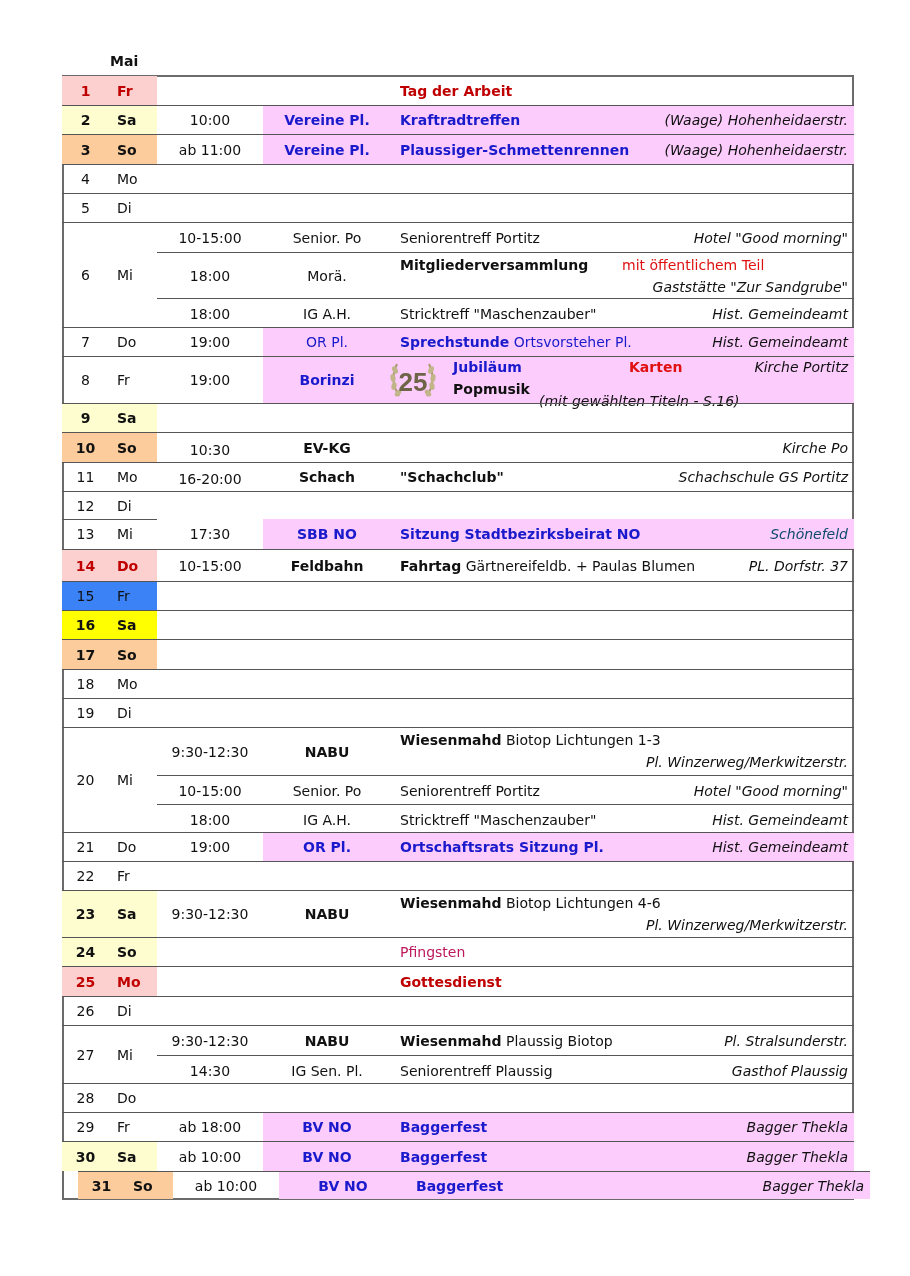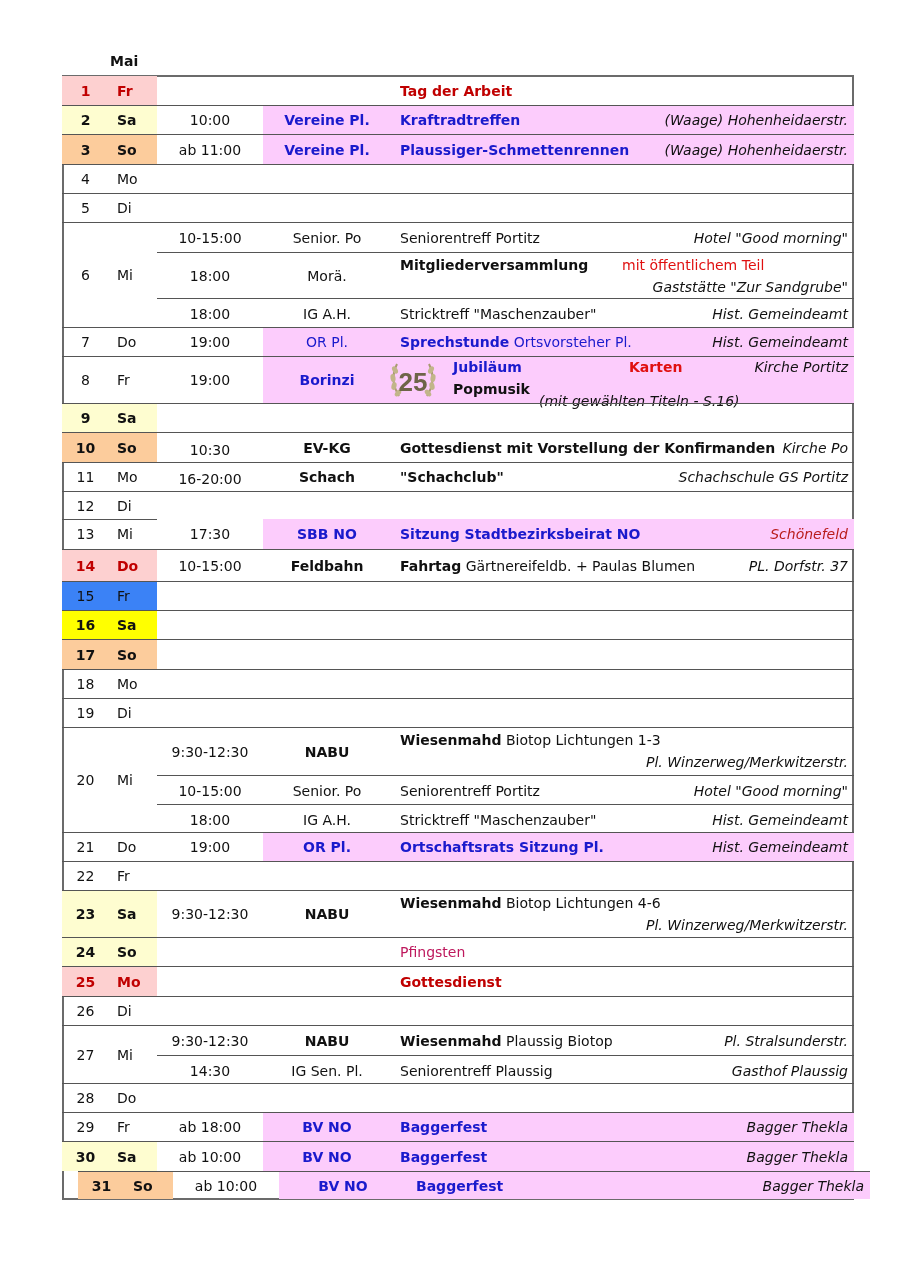--- a/index.html
+++ b/index.html
@@ -142,21 +142,20 @@
 <div class="row" style="top:403px;height:29px;">
   <div class="cell c-num sat">9</div>
   <div class="cell c-day sat">Sa</div>
 </div>
 
 <div class="row" style="top:432px;height:30px;">
   <div class="cell c-num sun">10</div>
   <div class="cell c-day sun">So</div>
   <div class="cell c-time" style="padding-top:4px;">10:30</div>
   <div class="cell c-org b">EV-KG</div>
-  <div class="cell c-evt b">Gottesdienst mit Vorstellung der Konfirmanden</div>
   <div class="cell c-loc">Kirche Po</div>
 </div>
 
 <div class="row" style="top:462px;height:29px;">
   <div class="cell c-num">11</div>
   <div class="cell c-day">Mo</div>
   <div class="cell c-time" style="padding-top:4px;">16-20:00</div>
   <div class="cell c-org b">Schach</div>
   <div class="cell c-evt b">"Schachclub"</div>
   <div class="cell c-loc">Schachschule GS Portitz</div>
@@ -169,21 +168,21 @@
 
 <div class="row" style="top:519px;height:30px;border-top:none;">
   <div style="position:absolute;left:0;width:95px;top:0;border-top:1.5px solid #555;"></div>
   <div style="position:absolute;left:201px;right:0;top:0;border-top:1.5px solid #555;"></div>
   <div class="cell c-num">13</div>
   <div class="cell c-day">Mi</div>
   <div class="cell c-time">17:30</div>
   <div class="cell c-org pink blue b">SBB NO</div>
   <div class="cell c-evt pink blue b">
       <span>Sitzung Stadtbezirksbeirat NO</span>
-      <span class="c-loc cell" style="color:#b91c1c;font-weight:normal">Schönefeld</span>
+      <span class="c-loc cell" style="color:#0c4a6e;font-weight:normal">Schönefeld</span>
     </div>
 </div>
 
 <div class="row" style="top:549px;height:32px;">
   <div class="cell c-num hol-red">14</div>
   <div class="cell c-day hol-red">Do</div>
   <div class="cell c-time">10-15:00</div>
   <div class="cell c-org b">Feldbahn</div>
   <div class="cell c-evt">
       <span class="b">Fahrtag</span>

